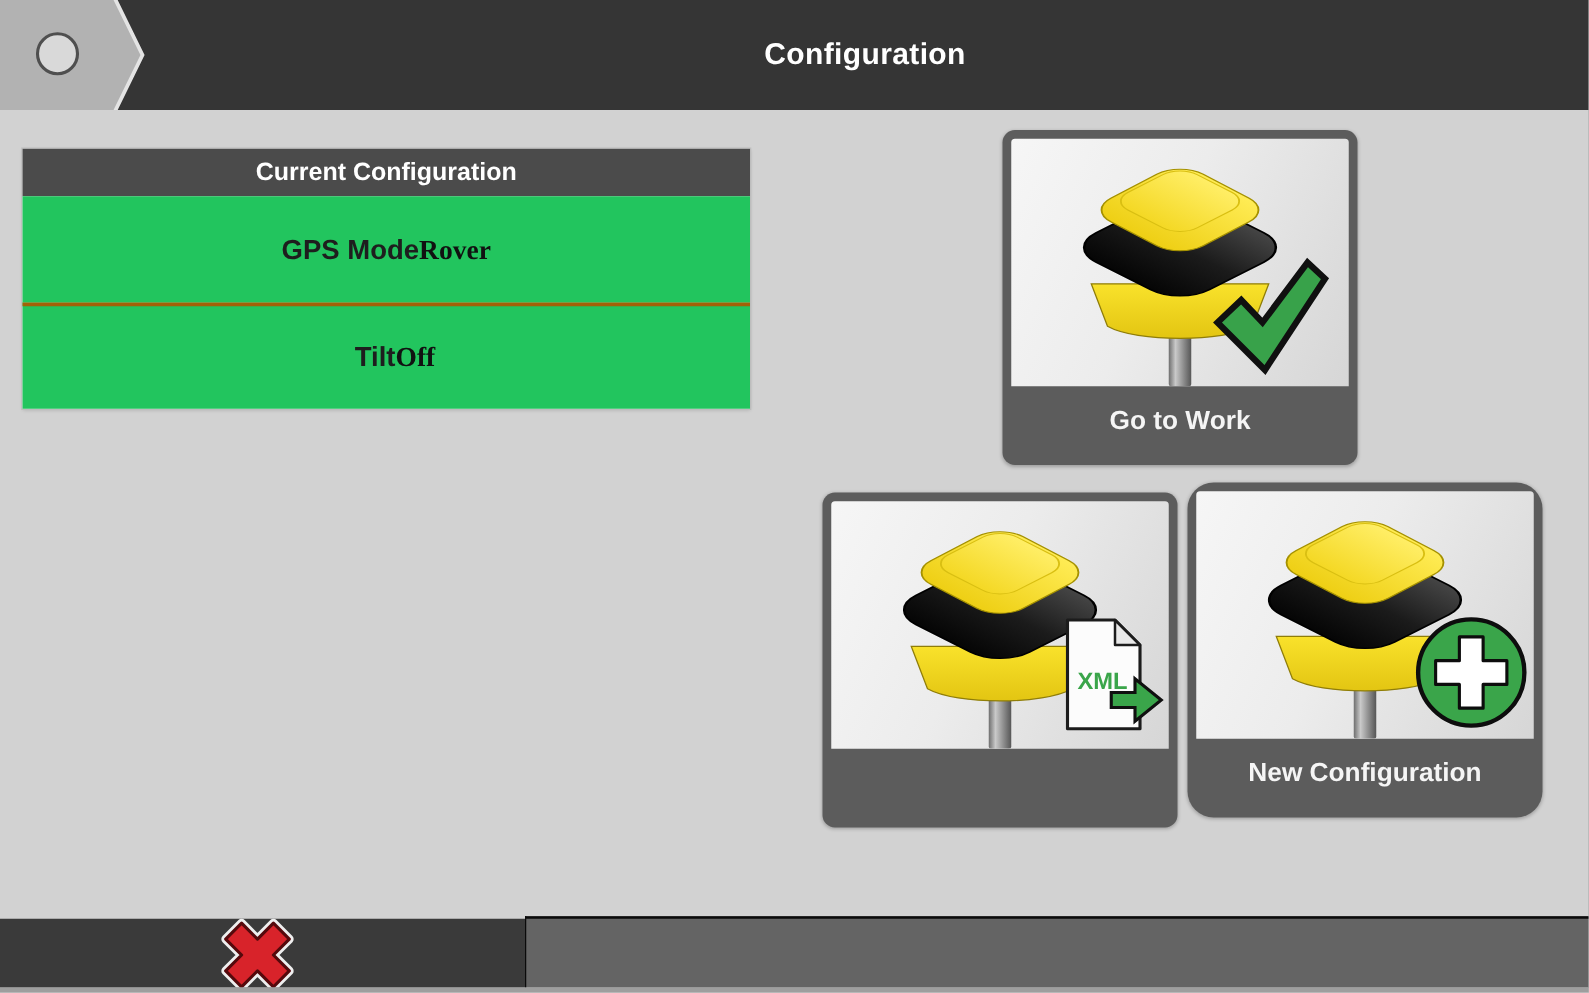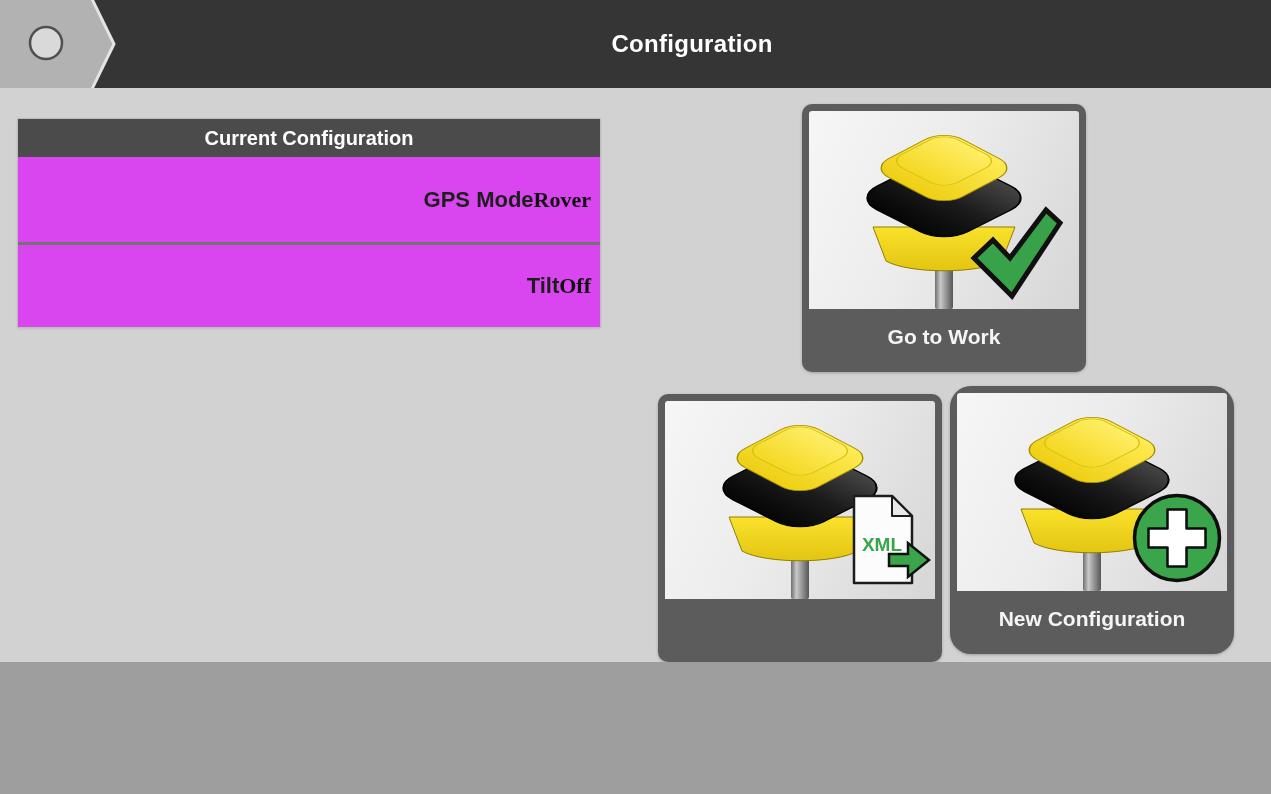--- a/index.html
+++ b/index.html
@@ -1,17 +1,17 @@
 <!DOCTYPE html>
 <html><head>
 <meta charset="utf-8">
 <style>
   html,body { margin:0; padding:0; background:#9e9e9e; }
   #app {
-    position:relative; width:1271px; height:662px; overflow:hidden;
+    position:relative; width:1271px; height:790px; overflow:hidden;
     background:#d2d2d2;
     font-family:"Liberation Sans", sans-serif;
     -webkit-font-smoothing:antialiased;
   }
   
   .topbar { position:absolute; left:0; top:0; width:1271px; height:88px; background:#353535; }
   .topbar-title {
     position:absolute; left:113px; right:0; top:0; height:88px;
     display:flex; align-items:center; justify-content:center;
     color:#ffffff; font-size:24px; font-weight:bold; letter-spacing:0.3px;
@@ -23,26 +23,26 @@
     position:absolute; left:18px; top:119px; width:582px;
     box-shadow:0 0 0 1px #bdbdbd, 0 1px 3px rgba(0,0,0,0.18);
     box-sizing:border-box; background:#ffffff;
   }
   .config-header {
     height:38px; background:#4b4b4b; color:#ffffff;
     display:flex; align-items:center; justify-content:center;
     font-size:20px; font-weight:bold;
   }
   .config-row {
-    height:85px; background:#d946ef;
-    display:flex; align-items:center; justify-content:flex-end;
+    height:85px; background:#22c55e;
+    display:flex; align-items:center; justify-content:center;
     padding:0 9px; box-sizing:border-box;
     font-size:22px; font-weight:bold; color:#1e1e1e;
   }
-  .config-row + .config-row { border-top:3px solid #737373;padding-left:23px; }
+  .config-row + .config-row { border-top:3px solid #a16207;padding-left:23px; }
   .row-label { color:#1e1e1e; }
   .row-value { color:#111111;font-family:Liberation Serif, serif; }
 
   
   .tile {
     position:absolute; width:284px; height:268px;
     background:#5c5c5c; border-radius:10px; padding:7px;
     box-sizing:border-box; cursor:pointer;
     box-shadow:0 1px 3px rgba(0,0,0,0.25);
   }

